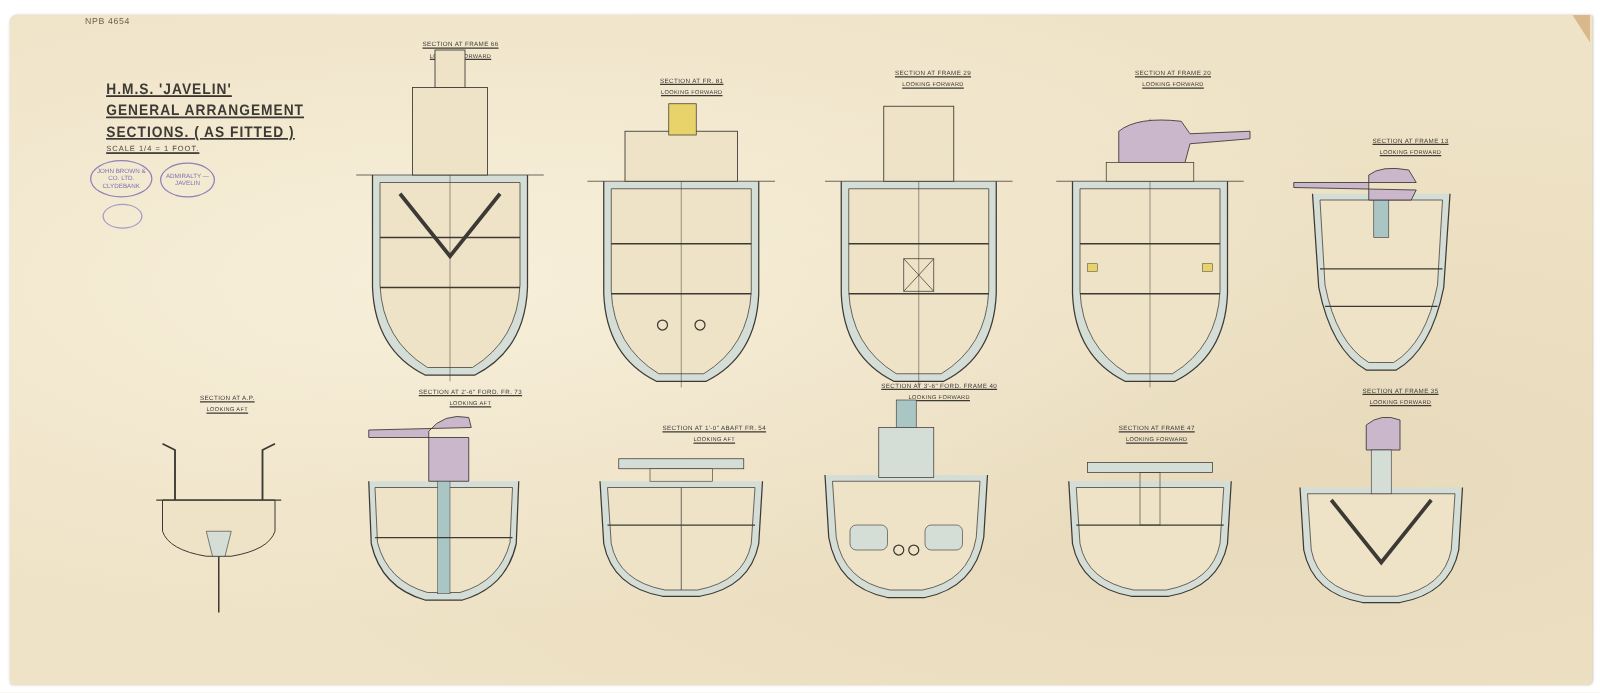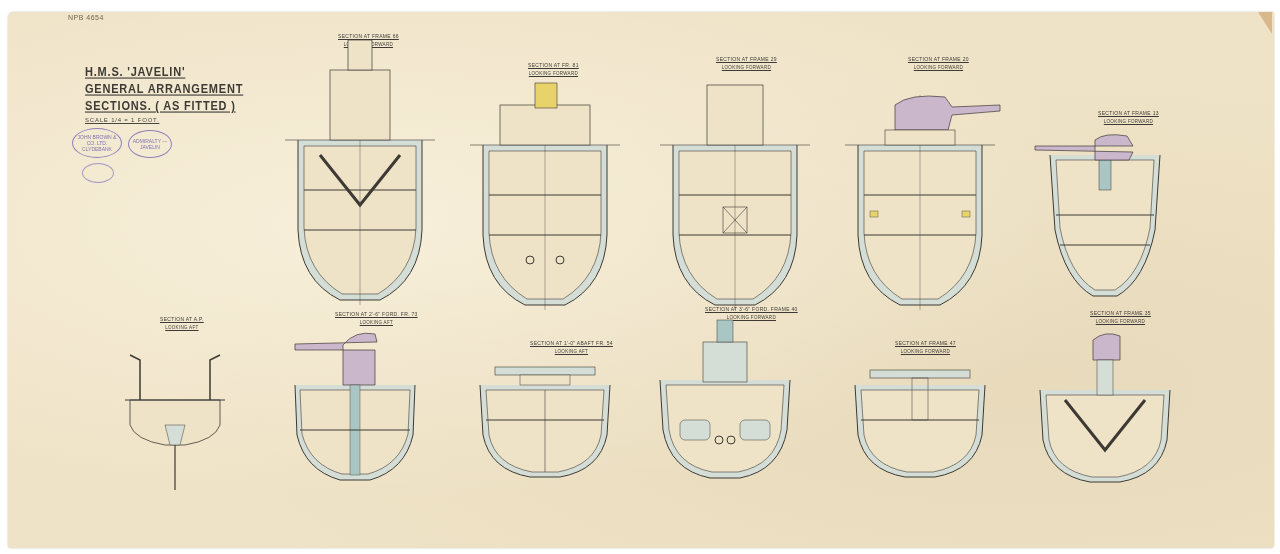--- a/index.html
+++ b/index.html
@@ -3,21 +3,21 @@
 <meta charset="utf-8">
 <style>
   html,body{margin:0;padding:0;background:#ffffff;}
   body{width:1280px;height:554px;position:relative;overflow:hidden;font-family:"Liberation Sans",sans-serif;}
   .sheet{position:absolute;left:8px;top:12px;width:1266px;height:536px;background:#efe3c7;
     background-image:radial-gradient(ellipse at 30% 40%, rgba(255,250,235,.55), transparent 60%),
     radial-gradient(ellipse at 80% 70%, rgba(210,190,150,.25), transparent 60%);
     border-radius:6px 2px 4px 3px;box-shadow:0 0 2px rgba(120,100,60,.4);}
   .corner{position:absolute;right:8px;top:12px;width:0;height:0;border-left:14px solid transparent;border-top:22px solid #d9b98c;}
   .ref{position:absolute;left:68px;top:14px;font-size:7px;color:#6d6550;letter-spacing:.5px;}
-  .title-block{position:absolute;left:85px;top:66px;}
+  .title-block{position:absolute;left:85px;top:66px;text-decoration:underline;}
   .title-line{font-family:"Liberation Sans",sans-serif;font-size:11px;color:#3d3a35;letter-spacing:.8px;text-decoration:underline;margin-bottom:5px;font-weight:bold;transform:scaleY(1.1);}
   .scale{font-size:6px;color:#4a4740;text-decoration:underline;letter-spacing:.8px;margin-top:2px;}
   .stamp{position:absolute;border:1.5px solid #7d6fb5;border-radius:50%;color:#6a5ca8;font-size:5px;display:flex;align-items:center;justify-content:center;text-align:center;opacity:.85;}
   .lbl{position:absolute;font-size:5px;color:#3d3a35;text-align:center;white-space:nowrap;letter-spacing:.3px;}
   .lbl .t{text-decoration:underline;display:block;}
   .lbl .s{display:block;font-size:4.5px;margin-top:3px;text-decoration:underline;}
   svg.draw{position:absolute;left:0;top:0;}
 </style>
 </head>
 <body>

